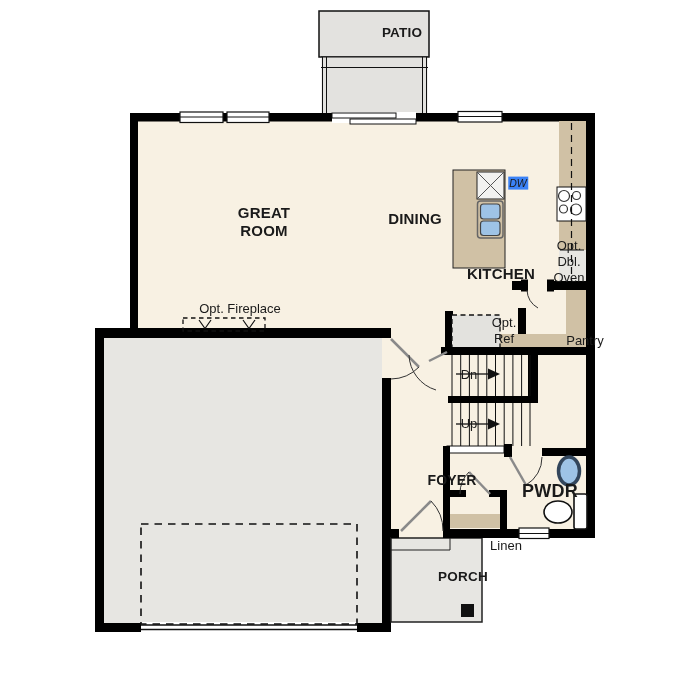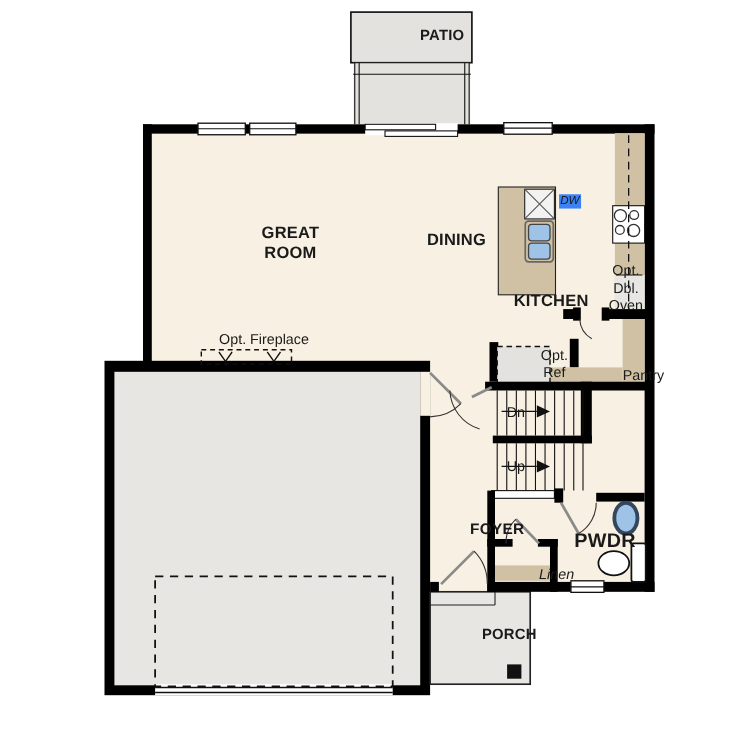--- a/index.html
+++ b/index.html
@@ -172,21 +172,21 @@
 </svg>
 
   <div class="lbl room-sm" style="left:374px;top:33px;">PATIO</div>
   <div class="lbl room wrap" style="left:236px;top:222px;width:80px;">GREAT ROOM</div>
   <div class="lbl room" style="left:387px;top:219px;">DINING</div>
   <div class="lbl room" style="left:473px;top:274px;font-size:15px;">KITCHEN</div>
   <div class="lbl room" style="left:424px;top:481px;font-size:14px;">FOYER</div>
   <div class="lbl room" style="left:522px;top:492px;font-size:18px;">PWDR</div>
   <div class="lbl room-sm" style="left:435px;top:577px;">PORCH</div>
   <div class="lbl small" style="left:557px;top:341px;">Pantry</div>
-  <div class="lbl small" style="left:478px;top:522px;font-style:italic;">Linen</div>
+  <div class="lbl small" style="left:478px;top:546px;">Linen</div>
   <div class="lbl small" style="left:212px;top:309px;">Opt. Fireplace</div>
   <div class="lbl small wrap" style="left:541px;top:262px;width:40px;">Opt. Dbl. Oven</div>
   <div class="lbl small wrap" style="left:476px;top:331px;width:34px;">Opt. Ref</div>
   <div class="lbl small" style="left:441px;top:375px;">Dn</div>
   <div class="lbl small" style="left:441px;top:424px;">Up</div>
   <div class="lbl dwlbl" style="left:490px;top:183px;">DW</div>
 
 </div>
 
 </body></html>

